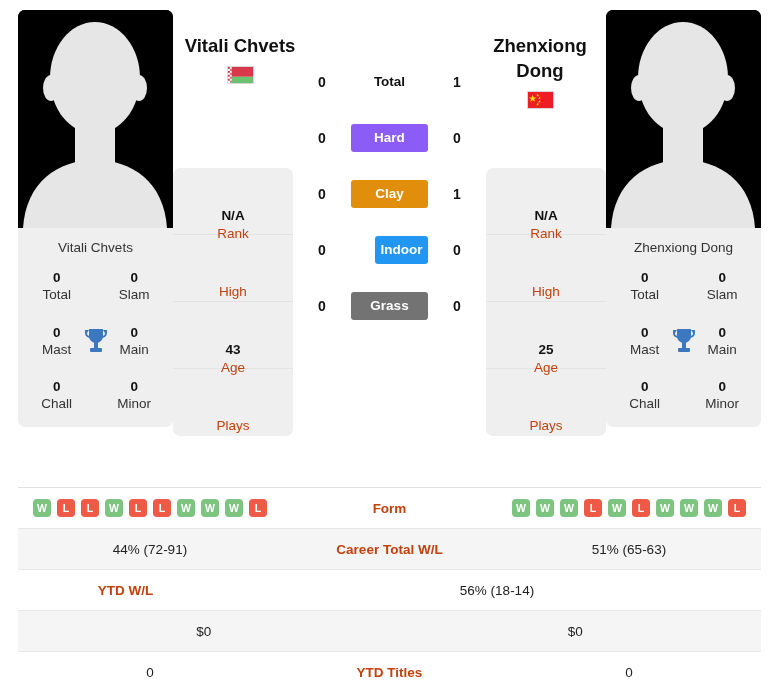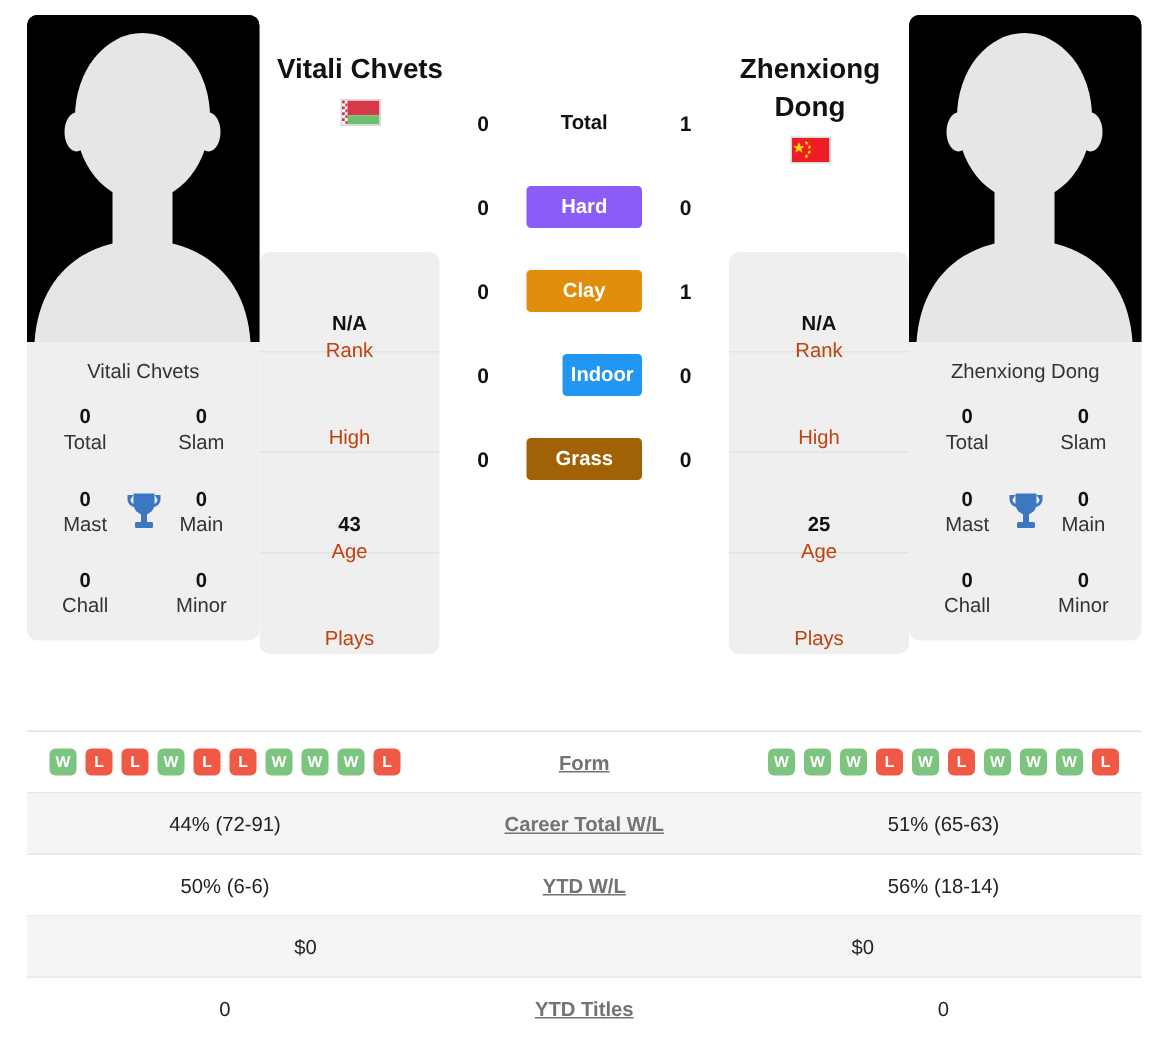--- a/index.html
+++ b/index.html
@@ -155,22 +155,21 @@
     flex: 1 1 0;
     text-align: center;
     font-size: 13.5px;
     color: #222;
   }
   .cmp-label {
     flex: 0 0 215px;
     text-align: center;
     font-size: 13.5px;
     font-weight: bold;
-    color: #737373;
-    text-decoration: underline;
+    color: #c2410c;
   }
   .form-strip {
     display: flex;
     justify-content: center;
     gap: 6px;
   }
   .form-badge {
     width: 18px; height: 18px;
     border-radius: 4px;
     color: #ffffff;
@@ -277,21 +276,21 @@
           <div class="surface tinted" style="background: rgb(224, 142, 11);">Clay</div>
           <div class="score">1</div>
         </div>
         <div class="srow">
           <div class="score">0</div>
           <div class="surface tinted" style="background: rgb(33, 150, 243); margin-left: 24px;">Indoor</div>
           <div class="score">0</div>
         </div>
         <div class="srow">
           <div class="score">0</div>
-          <div class="surface tinted" style="background: #a16207;">Grass</div>
+          <div class="surface tinted" style="background: #737373;">Grass</div>
           <div class="score">0</div>
         </div>
       </div>
 
     <div class="info-col">
       <div class="info-card">
         <div class="info-cell">
           <span class="val">N/A</span>
           <span class="lbl">Rank</span>
         </div>
@@ -426,21 +425,20 @@
             <span class="form-badge l">L</span>
           </div>
         </div>
       </div>
       <div class="cmp-row alt">
         <div class="cmp-cell">44% (72-91)</div>
         <div class="cmp-label">Career Total W/L</div>
         <div class="cmp-cell">51% (65-63)</div>
       </div>
       <div class="cmp-row">
-        <div class="cmp-cell">50% (6-6)</div>
         <div class="cmp-label">YTD W/L</div>
         <div class="cmp-cell">56% (18-14)</div>
       </div>
       <div class="cmp-row alt">
         <div class="cmp-cell">$0</div>
         <div class="cmp-cell">$0</div>
       </div>
       <div class="cmp-row">
         <div class="cmp-cell">0</div>
         <div class="cmp-label">YTD Titles</div>

